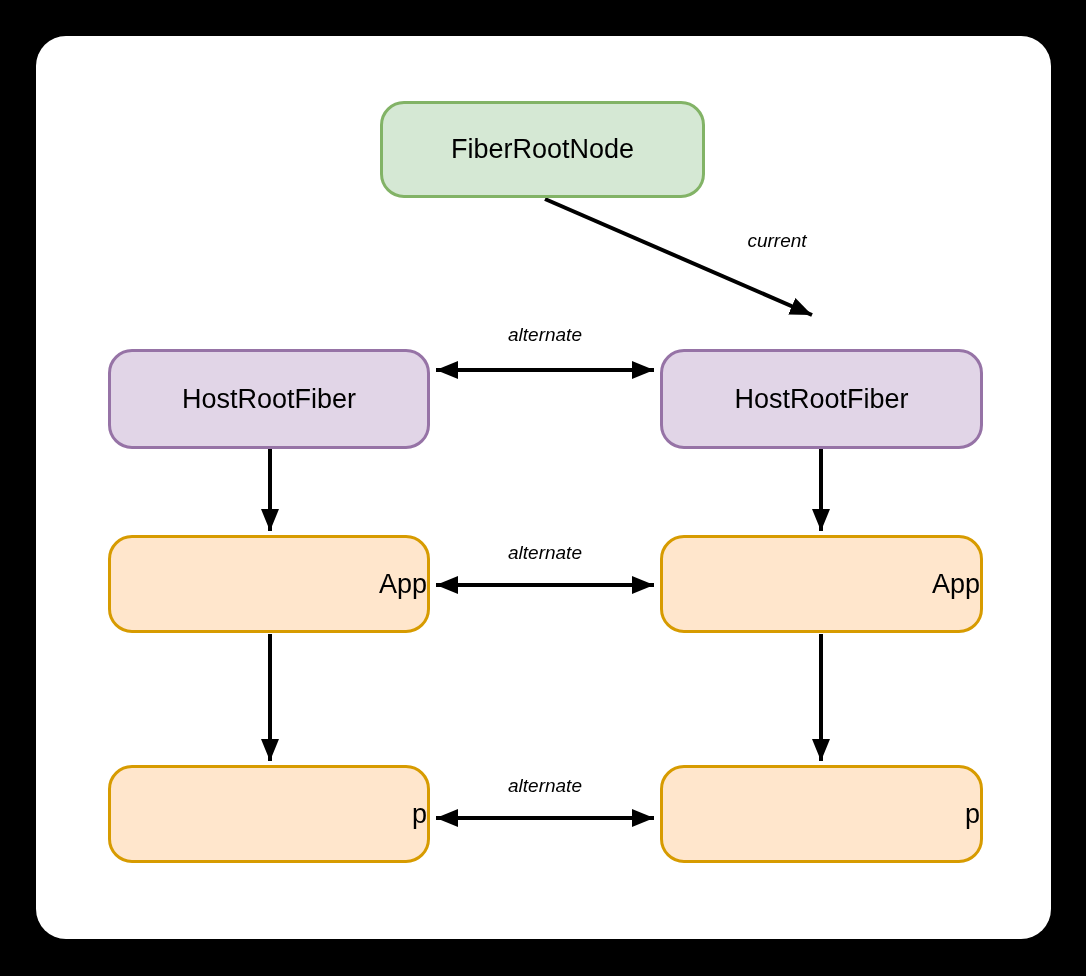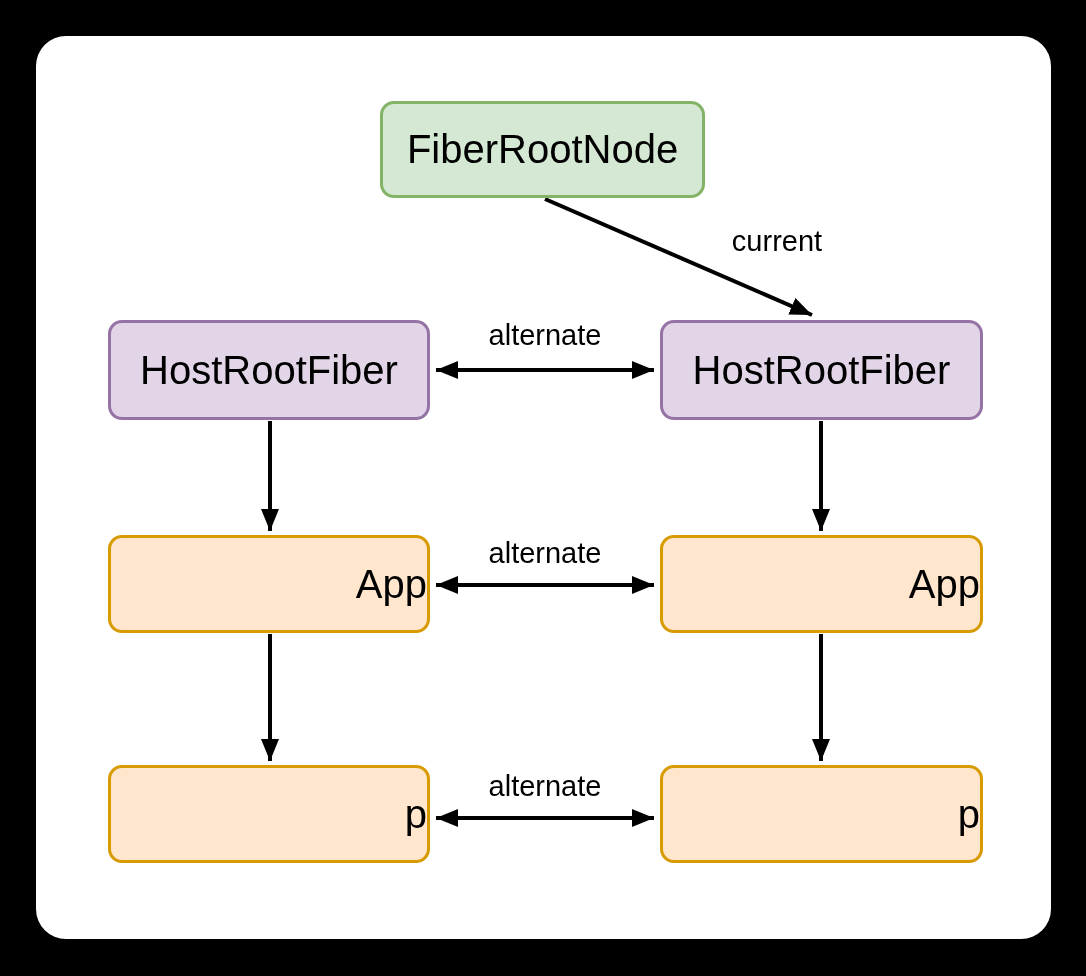--- a/index.html
+++ b/index.html
@@ -32,48 +32,50 @@
     pointer-events: none;
   }
   .edge {
     stroke: var(--arrow, #000);
     stroke-width: 4;
     fill: none;
   }
   .node {
     position: absolute;
     box-sizing: border-box;
-    border-radius: 14px;
+    border-radius: 24px;
     border: 3.5px solid;
     display: flex;
     align-items: center;
     justify-content: center;
-    font-size: 40px;
+    font-size: 27px;
     color: var(--text, #000);
     white-space: nowrap;
   }
   .node.green {
     background: var(--green-fill, #d5e8d4);
     border-color: var(--green-border, #82b366);
   }
   .node.purple {
     background: var(--purple-fill, #e1d5e7);
     border-color: var(--purple-border, #9673a6);
+    margin-top: 29px;
   }
   .node.orange {
     background: var(--orange-fill, #ffe6cc);
     border-color: var(--orange-border, #d79b00);
     justify-content: flex-end;
   }
   .edge-label {
     position: absolute;
     transform: translate(-50%, -50%);
-    font-size: 29px;
+    font-size: 19px;
     color: var(--text, #000);
     white-space: nowrap;
+    font-style: italic;
   }
 </style>
 </head>
 <body>
 
 <div class="card"></div>
 
 <svg class="edges" viewBox="0 0 1086 976">
   <defs>
     <marker id="arrow" markerUnits="userSpaceOnUse" markerWidth="24" markerHeight="20" refX="22" refY="9" orient="auto-start-reverse">

